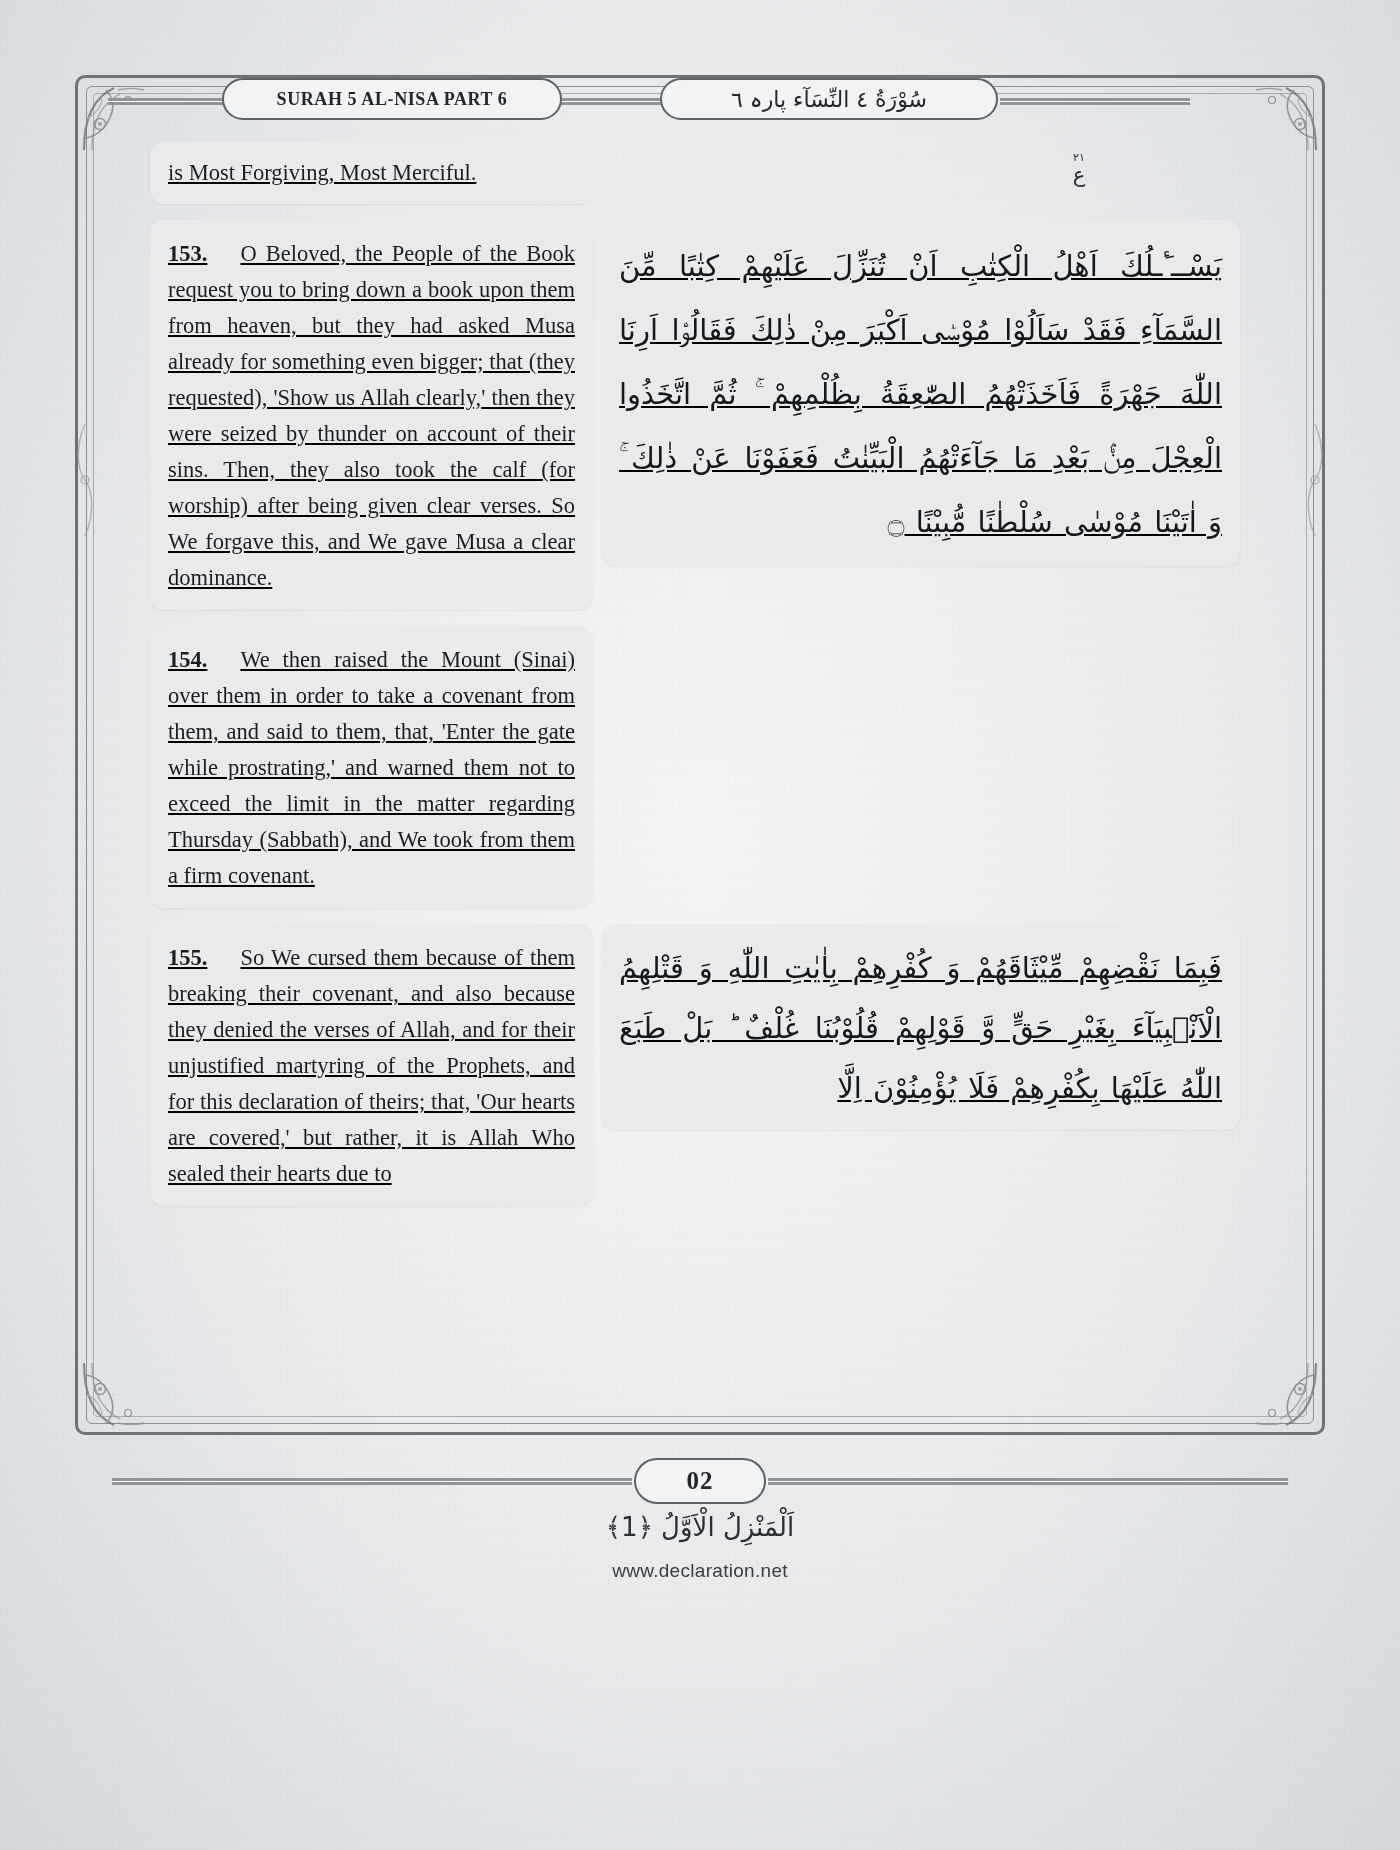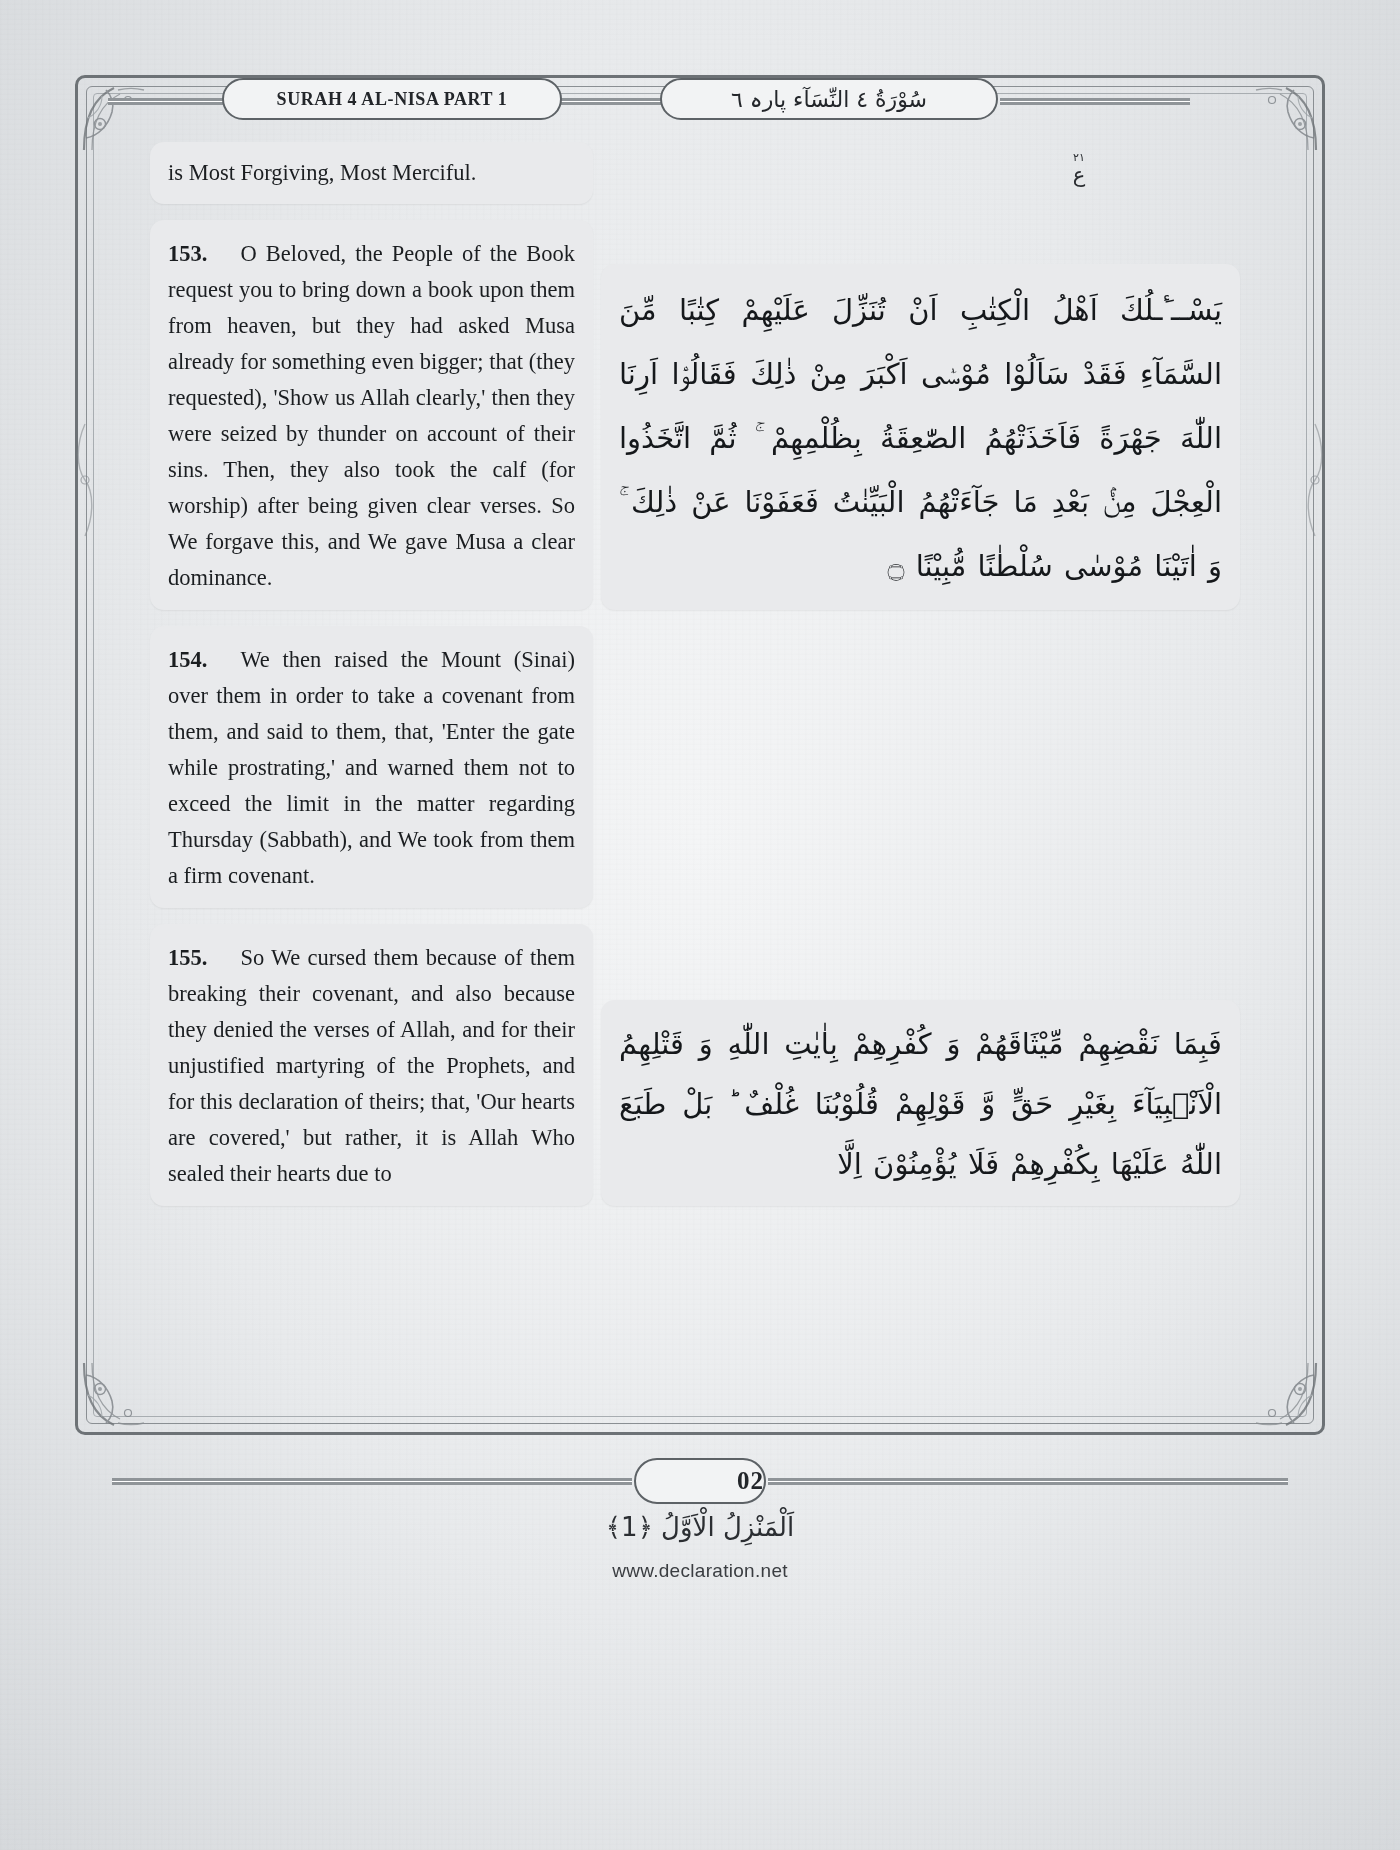--- a/index.html
+++ b/index.html
@@ -136,21 +136,22 @@
     left: 150px; top: 142px;
     width: 1090px;
     height: 1280px;
   }
 
   .verse-row {
     display: flex;
     width: 1090px;
     gap: 8px;
     margin-bottom: 16px;
-    align-items: flex-end;
+    align-items: flex-start;
+    text-decoration: underline;
   }
 
   .cell {
     background: #e9eaec;
     border-radius: 14px;
     box-shadow: 0 1px 2px rgba(0,0,0,0.06);
   }
 
   .cell-en {
     width: 440px;
@@ -207,21 +208,21 @@
 
   .page-pill {
     position: absolute;
     left: 634px; top: 1458px;
     width: 132px; height: 46px;
     background: #f2f3f4;
     border: 2.5px solid #5d6266;
     border-radius: 23px;
     display: flex;
     align-items: center;
-    justify-content: flex-end;
+    justify-content: center;
   }
   .page-pill span {
     font-family: "Liberation Serif", serif;
     font-size: 25px;
     font-weight: bold;
     color: #23262a;
     letter-spacing: 1px;
   }
 
   .manzil {
@@ -318,21 +319,21 @@
       <path d="M13 4 C22 24 22 48 13 60 C4 72 4 96 13 116" fill="none" stroke="#8a8f93" stroke-width="1.4"></path>
       <circle cx="13" cy="60" r="4" fill="none" stroke="#7a7f84" stroke-width="1.2"></circle>
     </svg>
   </div>
 
   <div class="header-rule rule-l"></div>
   <div class="header-rule rule-m"></div>
   <div class="header-rule rule-r"></div>
 
   <div class="banner banner-en">
-    <span>SURAH 4 AL-NISA PART 1</span>
+    <span>SURAH 5 AL-NISA PART 6</span>
   </div>
   <div class="banner banner-ar">
     <span>سُوْرَةُ ٤ النِّسَآء پارہ ٦</span>
   </div>
 
   <div class="ruku-marker">
     <span class="num">٢١</span>
     <span>ع</span>
   </div>
 

